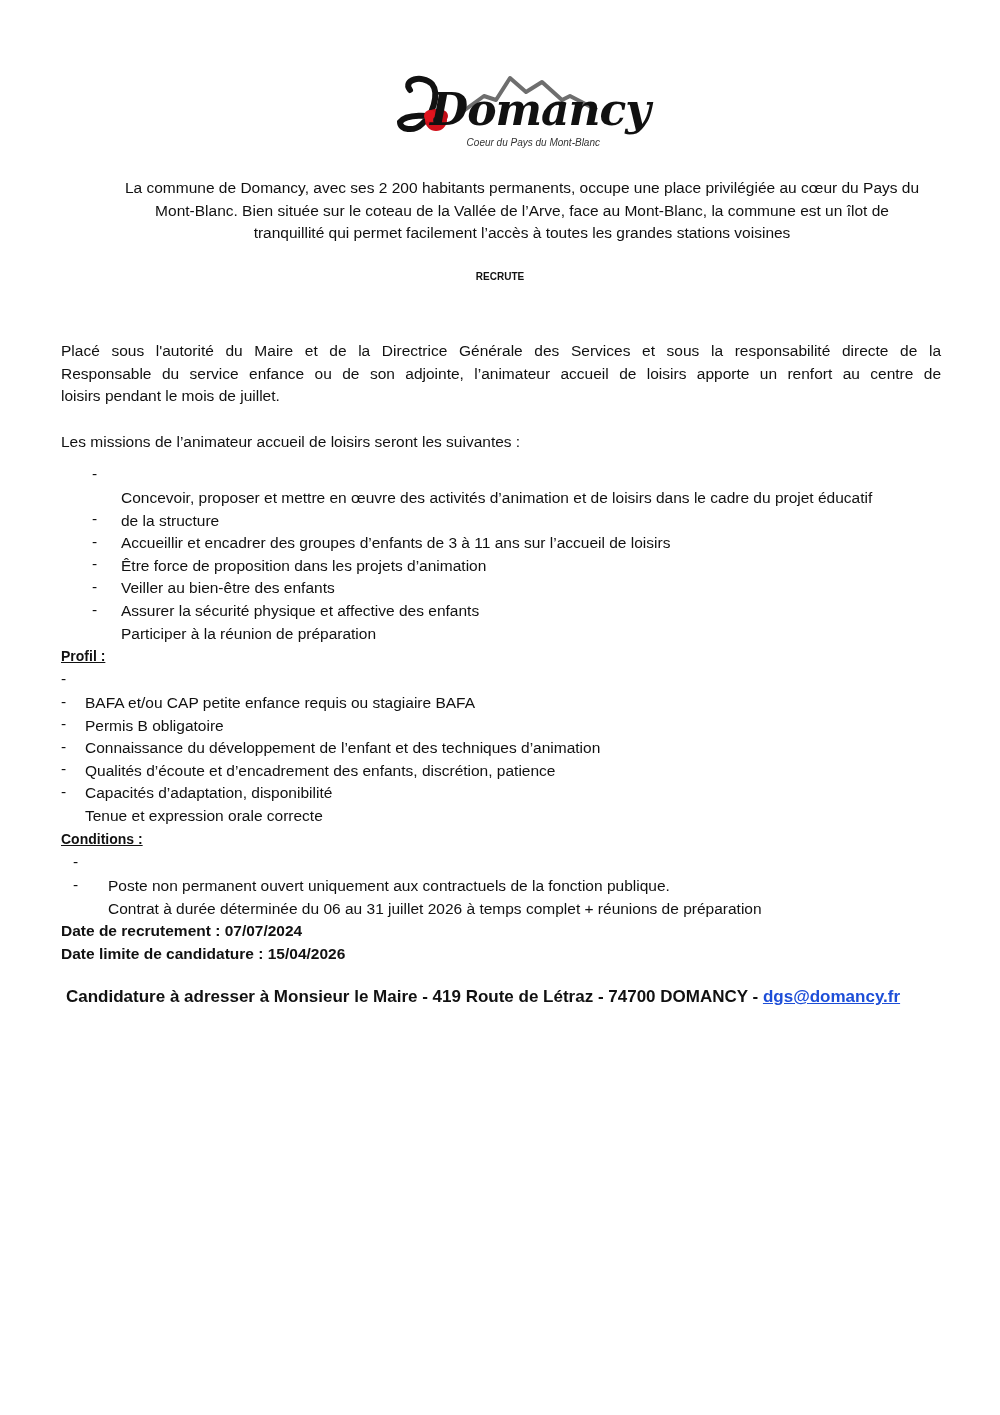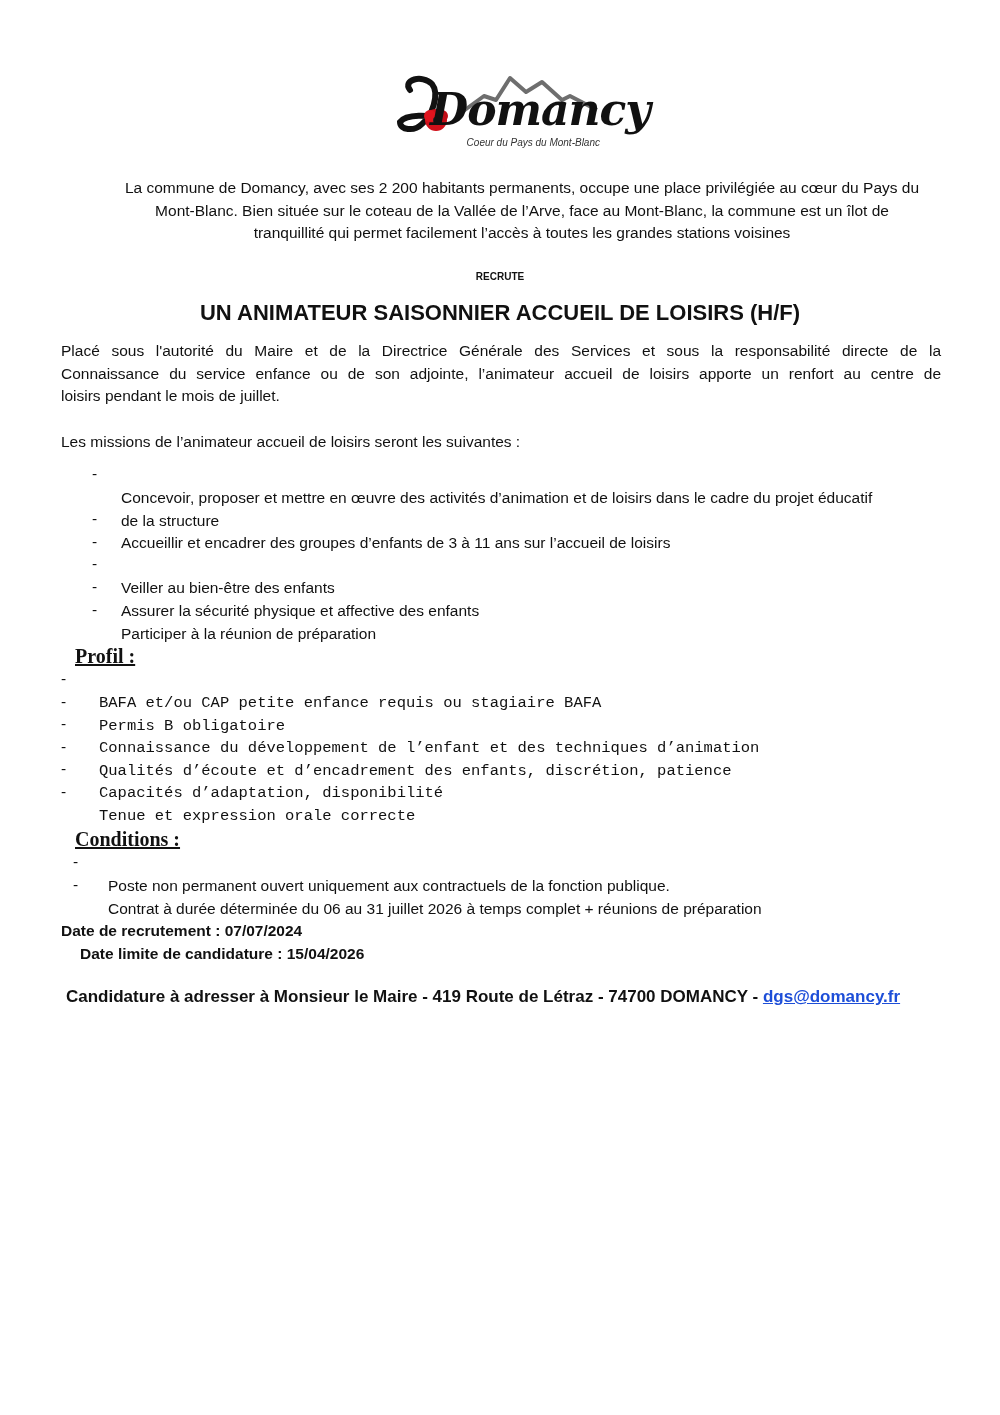--- a/index.html
+++ b/index.html
@@ -39,34 +39,34 @@
     .list { position: absolute; left: 0; width: 1000px; }
     .li { position: relative; height: 22.6px; font-size: 15.5px; line-height: 22.6px; white-space: nowrap; }
     .li .dash { position: absolute; }
     .li .txt { position: absolute; margin-top: 24px; }
     .li.two { height: 45.2px; }
 
     .missions { top: 463px; }
     .missions .dash { left: 92px; }
     .missions .txt { left: 121px; }
 
-    .section-h { position: absolute; left: 75px; font-weight: bold; text-decoration: underline; font-size: 20px; line-height: 22.6px; font-family: Liberation Serif, serif; }
+    .section-h { position: absolute; left: 61px; font-weight: bold; text-decoration: underline; font-size: 14px; line-height: 22.6px; }
     .profil-h { top: 645px; }
     .profil { top: 668px; }
     .profil .dash { left: 61px; }
-    .profil .txt { left: 99px; font-family: Liberation Mono, monospace; }
+    .profil .txt { left: 85px; }
 
     .cond-h { top: 828px; }
     .cond { top: 851px; }
     .cond .dash { left: 73px; }
     .cond .txt { left: 108px; }
 
     .date { position: absolute; left: 61px; font-weight: bold; font-size: 15.5px; line-height: 22.6px; }
     .date1 { top: 920px; }
-    .date2 { top: 943px; margin-left: 19px; }
+    .date2 { top: 943px; }
 
     .contact { position: absolute; left: 66px; top: 985px; font-weight: bold; font-size: 17px; line-height: 24px; white-space: nowrap; }
     .contact a { color: #1d4ed8; text-decoration: underline; }
   </style>
 </head>
 <body>
 
 <div class="page">
 
   <div class="logo">
@@ -87,44 +87,44 @@
     <div class="logo-tagline">Coeur du Pays du Mont-Blanc</div>
   </div>
 
   <div class="t center intro">
     <div>La commune de Domancy, avec ses 2 200 habitants permanents, occupe une place privilégiée au cœur du Pays du</div>
     <div>Mont-Blanc. Bien située sur le coteau de la Vallée de l’Arve, face au Mont-Blanc, la commune est un îlot de</div>
     <div>tranquillité qui permet facilement l’accès à toutes les grandes stations voisines</div>
   </div>
 
   <div class="t center recrute">RECRUTE</div>
-  <div class="t center title">UN ANIMATEUR SAISONNIER ACCUEIL DE LOISIRS (H/F)</div>
 
   <div class="para" style="top:340px;">
     <span class="line justify">Placé sous l'autorité du Maire et de la Directrice Générale des Services et sous la responsabilité directe de la</span>
-    <span class="line justify">Connaissance du service enfance ou de son adjointe, l’animateur accueil de loisirs apporte un renfort au centre de</span>
+    <span class="line justify">Responsable du service enfance ou de son adjointe, l’animateur accueil de loisirs apporte un renfort au centre de</span>
     <span class="line">loisirs pendant le mois de juillet.</span>
   </div>
 
   <div class="lead">Les missions de l’animateur accueil de loisirs seront les suivantes :</div>
 
   <div class="list missions">
     <div class="li two">
       <span class="dash">-</span>
       <span class="txt">
         <span>Concevoir, proposer et mettre en œuvre des activités d’animation et de loisirs dans le cadre du projet éducatif</span><br>
         <span>de la structure</span>
       </span>
     </div>
     <div class="li">
       <span class="dash">-</span>
       <span class="txt">Accueillir et encadrer des groupes d’enfants de 3 à 11 ans sur l’accueil de loisirs</span>
     </div>
     <div class="li">
       <span class="dash">-</span>
+      <span class="txt">Être force de proposition dans les projets d’animation</span>
     </div>
     <div class="li">
       <span class="dash">-</span>
       <span class="txt">Veiller au bien-être des enfants</span>
     </div>
     <div class="li">
       <span class="dash">-</span>
       <span class="txt">Assurer la sécurité physique et affective des enfants</span>
     </div>
     <div class="li">

